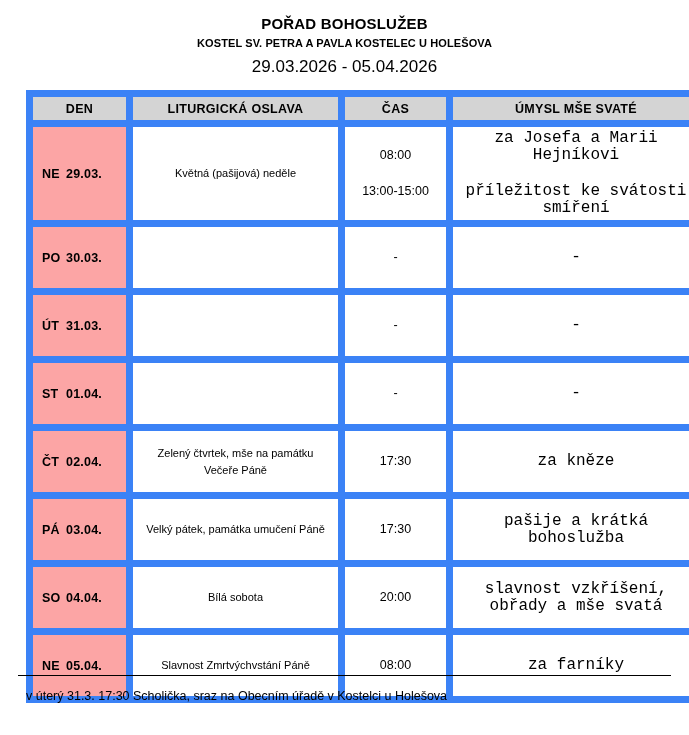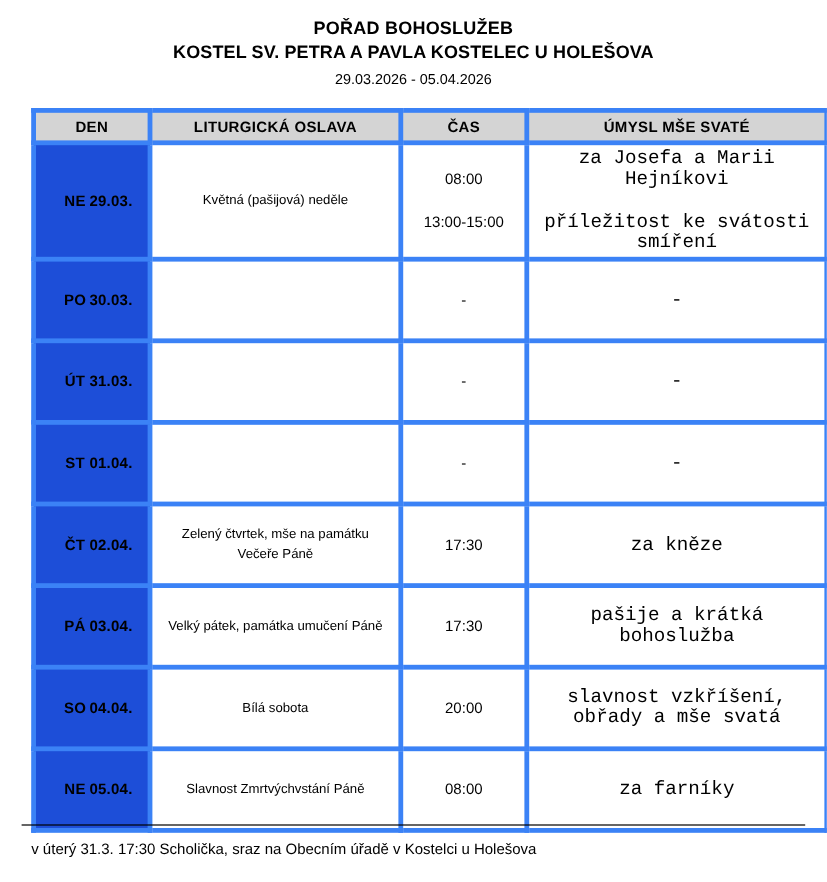--- a/index.html
+++ b/index.html
@@ -24,63 +24,63 @@
     text-align: center;
     padding-top: 14px;
   }
   .header .line1 {
     font-size: 15px;
     font-weight: bold;
     letter-spacing: 0.2px;
     line-height: 19px;
   }
   .header .line2 {
-    font-size: 15px;
+    font-size: 11px;
     font-weight: bold;
     letter-spacing: 0.1px;
     line-height: 21px;
   }
   .header .line3 {
-    font-size: 12px;
+    font-size: 17px;
     font-weight: normal;
     line-height: 21px;
     margin-top: 2px;
   }
   .table-wrap {
     margin: 13px 26px 0 26px;
   }
   table.schedule {
     border-collapse: collapse;
     width: 637px;
     table-layout: fixed;
   }
   table.schedule th,
   table.schedule td {
-    border: 4px solid #3b82f6;
+    border: 7px solid #3b82f6;
     vertical-align: middle;
     margin-left: 12px;
   }
   table.schedule thead th {
     background: #d4d4d4;
     font-size: 12.5px;
     font-weight: bold;
     height: 21px;
     text-align: center;
     letter-spacing: 0.3px;
   }
   .col-den { width: 91px; }
   .col-osl { width: 203px; }
   .col-cas { width: 99px; }
   .col-umy { width: 244px; }
 
   td.day-cell {
-    background: #1d4ed8;
-    font-size: 12.5px;
-    font-weight: bold;
-    text-align: center;
+    background: #fca5a5;
+    font-size: 12.5px;
+    font-weight: bold;
+    text-align: left;
     padding-left: 9px;
     letter-spacing: 0.2px;
     white-space: nowrap;
   }
   td.day-cell .dow {
     display: inline-block;
     min-width: 24px;
   }
   td.day-cell .date {
     display: inline-block;
@@ -107,21 +107,21 @@
   .sub-line {
     display: block;
   }
   .sub-line.gap {
     margin-top: 19px;
   }
   .footer {
     position: absolute;
     left: 0;
     right: 0;
-    bottom: 0;
+    bottom: 12px;
     height: 48px;
   }
   .footer .rule {
     border-top: 1px solid #000000;
     margin: 0 18px;
   }
   .footer .note {
     font-size: 12.5px;
     padding: 12px 0 0 26px;
     line-height: 16px;

